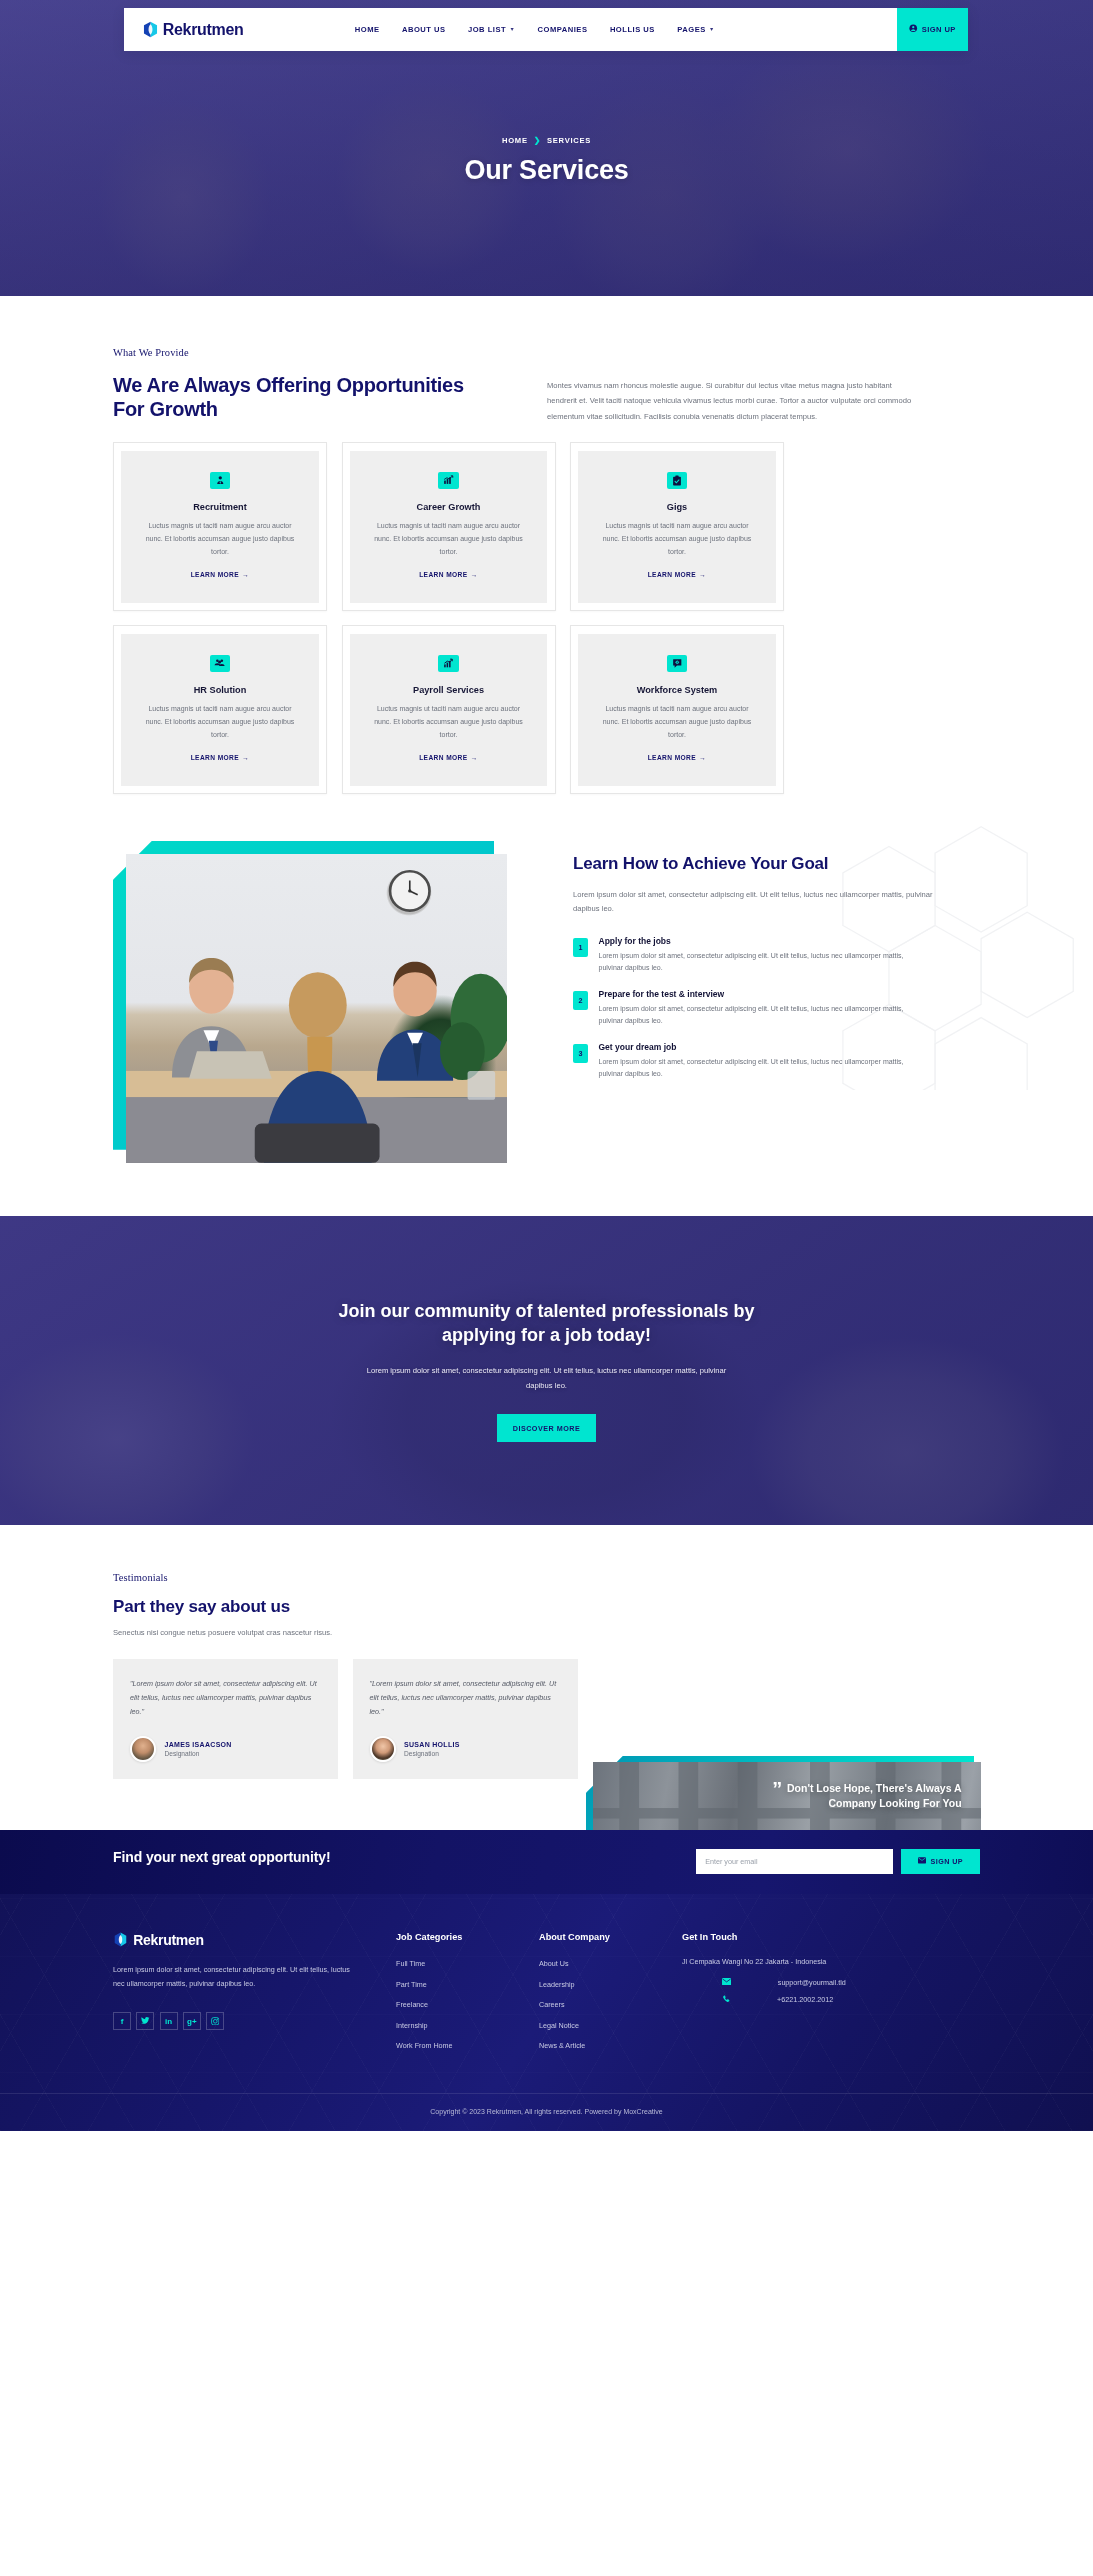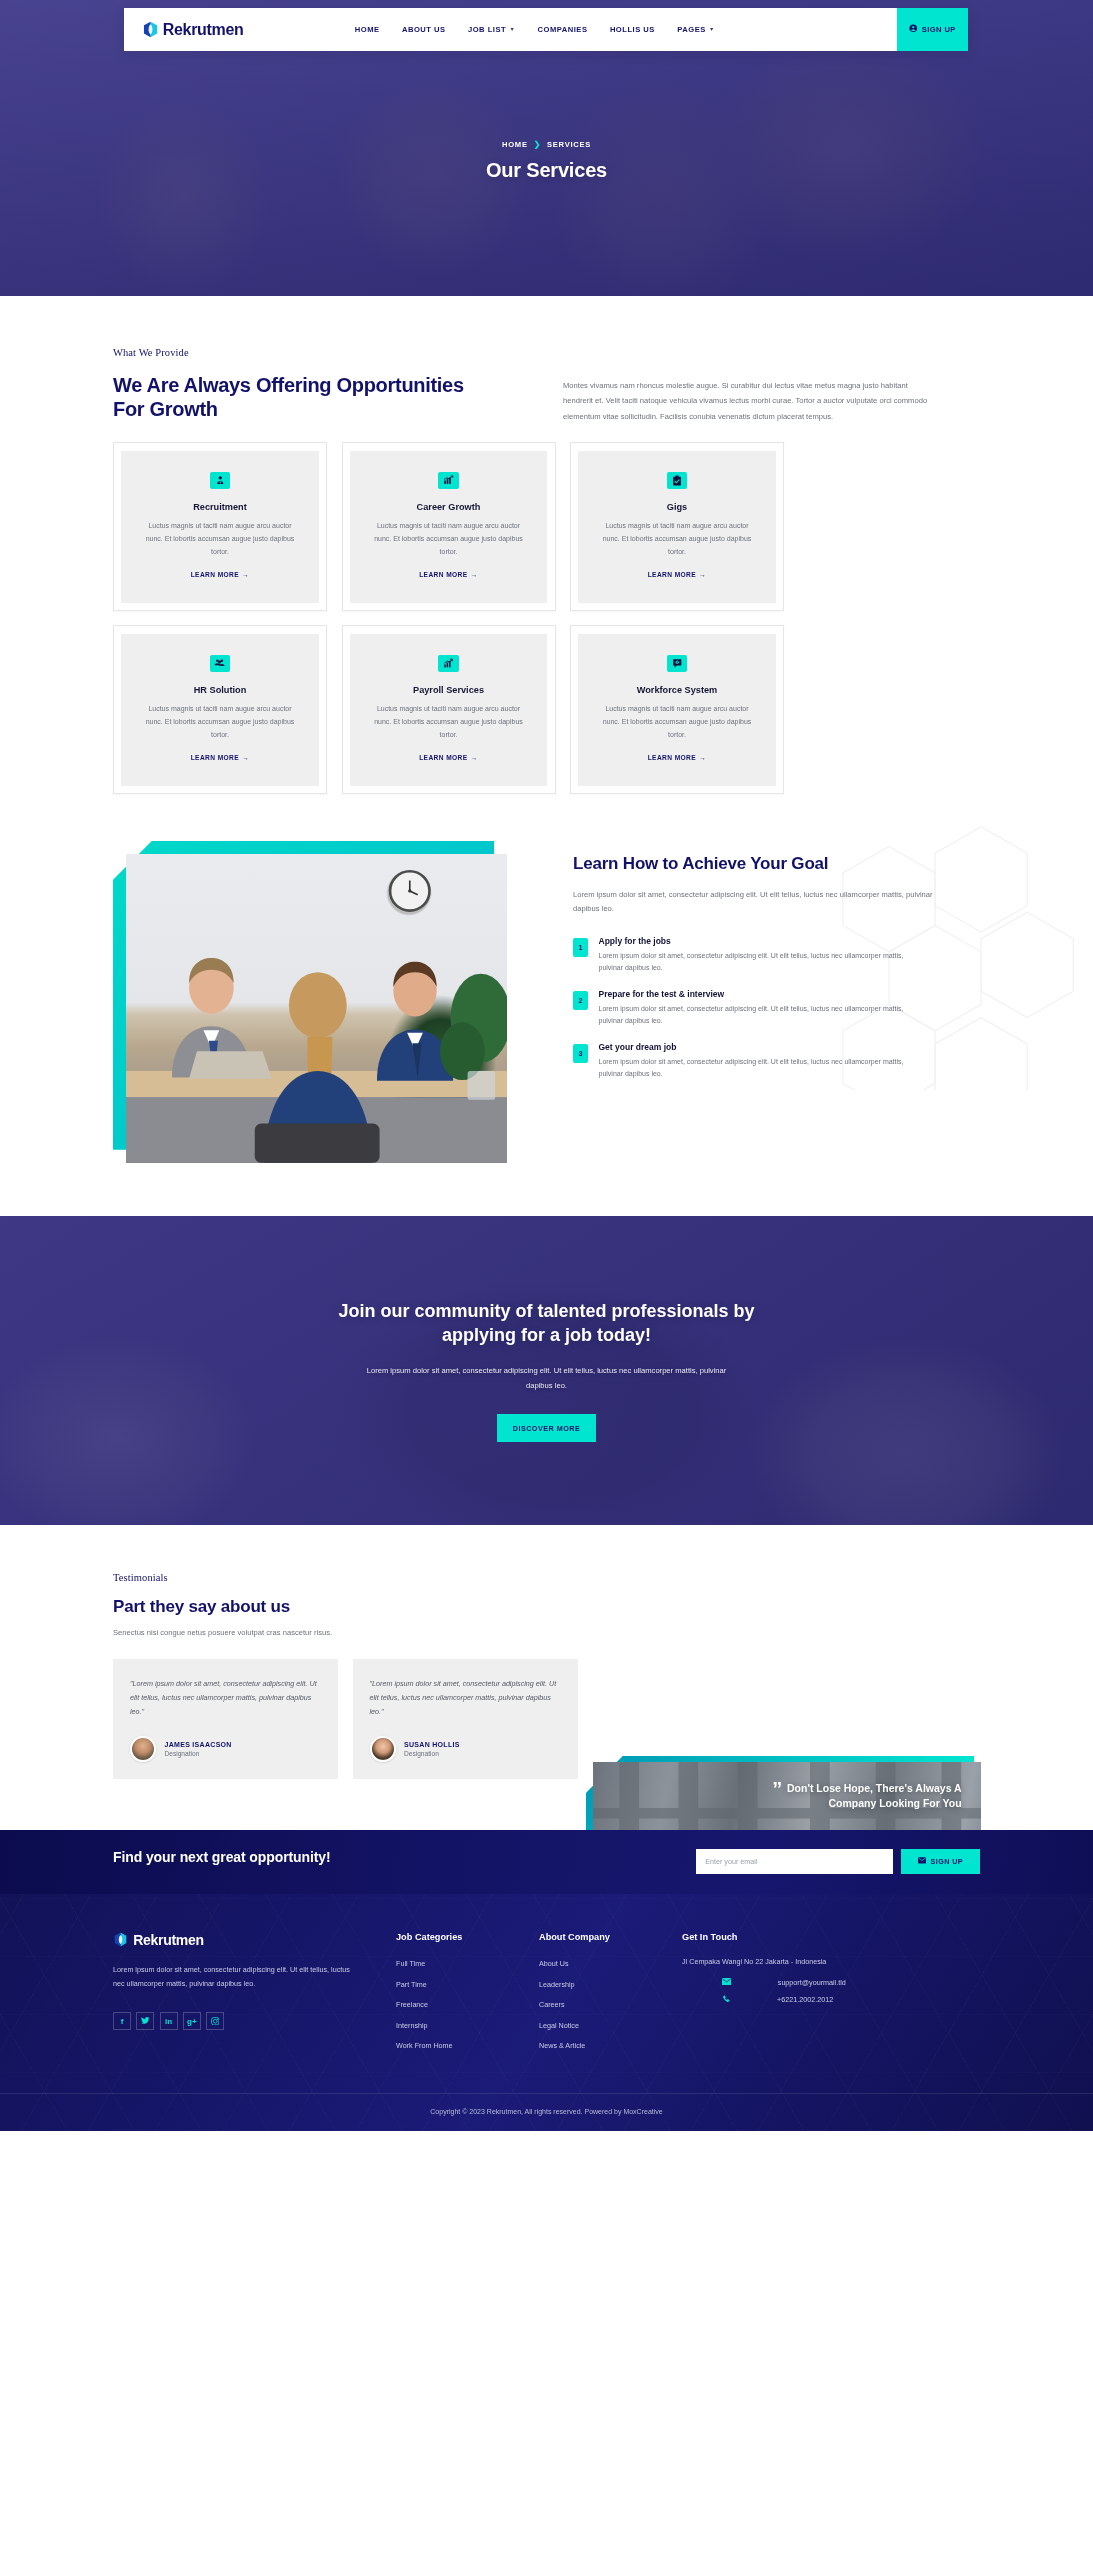--- a/index.html
+++ b/index.html
@@ -71,31 +71,31 @@
     position:relative;z-index:5;height:100%;
     display:flex;flex-direction:column;align-items:center;justify-content:center;
     padding-top:26px;
   }
   .crumb{display:flex;align-items:center;gap:6px;margin-bottom:10.5px;}
   .crumb a,.crumb span{
     color:#fff;font-size:7.6px;font-weight:700;letter-spacing:0.7px;text-decoration:none;
   }
   .crumb .sep{color:var(--teal);font-size:8px;font-weight:700;}
   .hero-title{
-    color:#fff;font-size:20px;font-weight:700;letter-spacing:-0.2px;
+    color:#fff;font-size:27px;font-weight:700;letter-spacing:-0.2px;
     text-shadow:0 1.3px 6.6px rgba(0,0,0,.18);
   }
 
   
   .provide{padding:51px 0 0;}
   .eyebrow{
     font-family:"Liberation Serif",serif;
     color:var(--navy);font-size:10.5px;letter-spacing:0.1px;margin-bottom:14.5px;
   }
-  .provide-grid{display:flex;gap:16px;align-items:flex-start;}
+  .provide-grid{display:flex;gap:0;align-items:flex-start;}
   .provide-left{width:368px;}
   .provide-h2{
     color:var(--navy);font-size:20px;font-weight:700;line-height:1.23;letter-spacing:-0.3px;
   }
   .provide-right{width:368px;margin-left:66px;padding-top:5.3px;}
   .provide-right p{font-size:7.6px;line-height:2.05;color:#6d727d;}
 
   
   .cards{display:flex;flex-wrap:wrap;gap:14.5px;margin-top:18px;}
   .card{

